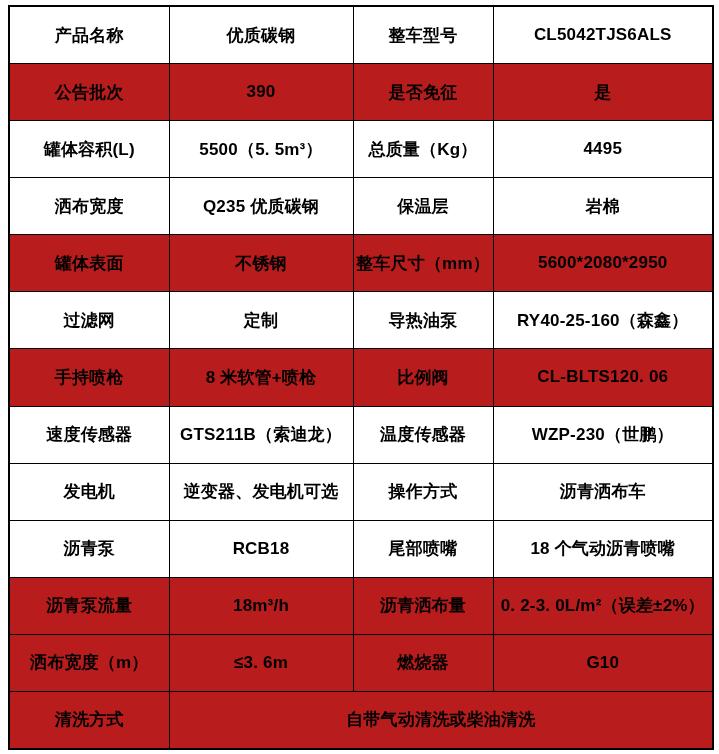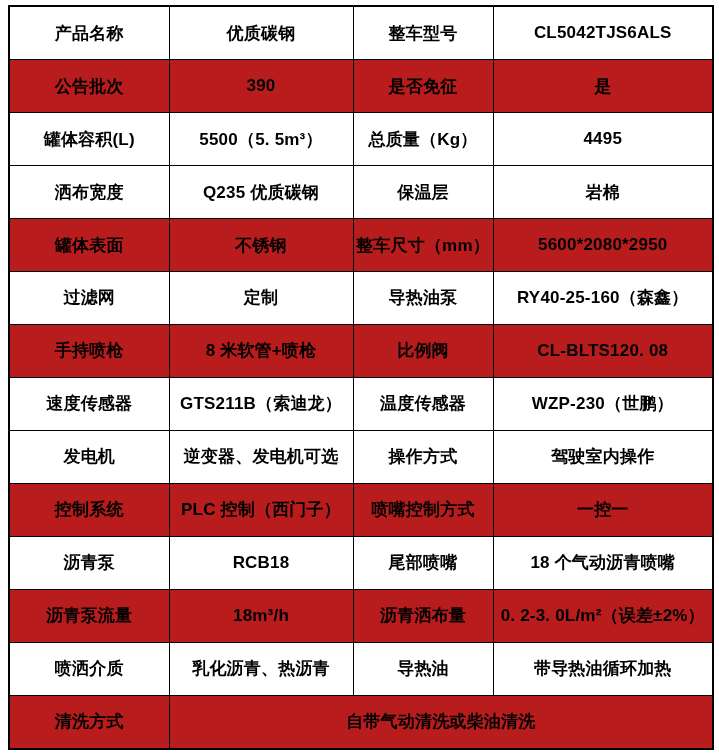--- a/index.html
+++ b/index.html
@@ -90,57 +90,51 @@
     <tr>
       <td>过滤网</td>
       <td>定制</td>
       <td>导热油泵</td>
       <td>RY40-25-160（森鑫）</td>
     </tr>
     <tr class="shade">
       <td>手持喷枪</td>
       <td>8 米软管+喷枪</td>
       <td>比例阀</td>
-      <td>CL-BLTS120. 08</td>
+      <td>CL-BLTS120. 06</td>
     </tr>
     <tr>
       <td>速度传感器</td>
       <td>GTS211B（索迪龙）</td>
       <td>温度传感器</td>
       <td>WZP-230（世鹏）</td>
     </tr>
     <tr>
       <td>发电机</td>
       <td>逆变器、发电机可选</td>
       <td>操作方式</td>
-      <td>驾驶室内操作</td>
-    </tr>
-    <tr class="shade">
-      <td>控制系统</td>
-      <td>PLC 控制（西门子）</td>
-      <td>喷嘴控制方式</td>
-      <td>一控一</td>
+      <td>沥青洒布车</td>
     </tr>
     <tr>
       <td>沥青泵</td>
       <td>RCB18</td>
       <td>尾部喷嘴</td>
       <td>18 个气动沥青喷嘴</td>
     </tr>
     <tr class="shade">
       <td>沥青泵流量</td>
       <td>18m³/h</td>
       <td>沥青洒布量</td>
       <td>0. 2-3. 0L/m²（误差±2%）</td>
     </tr>
-    <tr>
-      <td>喷洒介质</td>
-      <td>乳化沥青、热沥青</td>
-      <td>导热油</td>
-      <td>带导热油循环加热</td>
+    <tr class="shade">
+      <td>洒布宽度（m）</td>
+      <td>≤3. 6m</td>
+      <td>燃烧器</td>
+      <td>G10</td>
     </tr>
     <tr class="shade">
       <td>清洗方式</td>
       <td colspan="3">自带气动清洗或柴油清洗</td>
     </tr>
   </tbody>
 </table>
 </div>
 
 </body></html>

